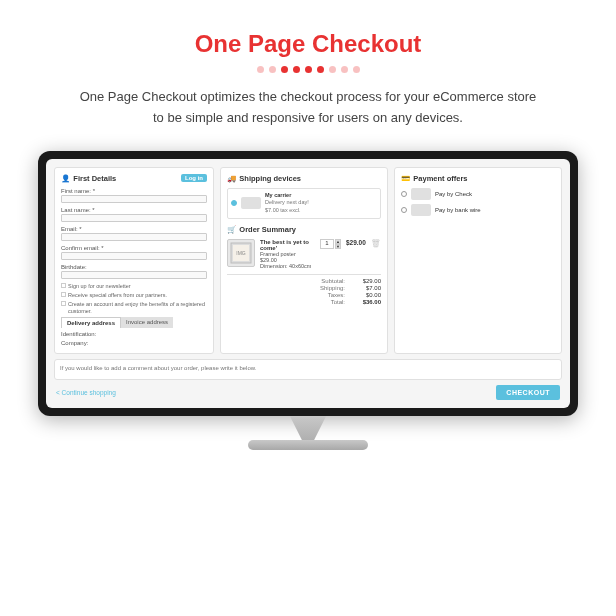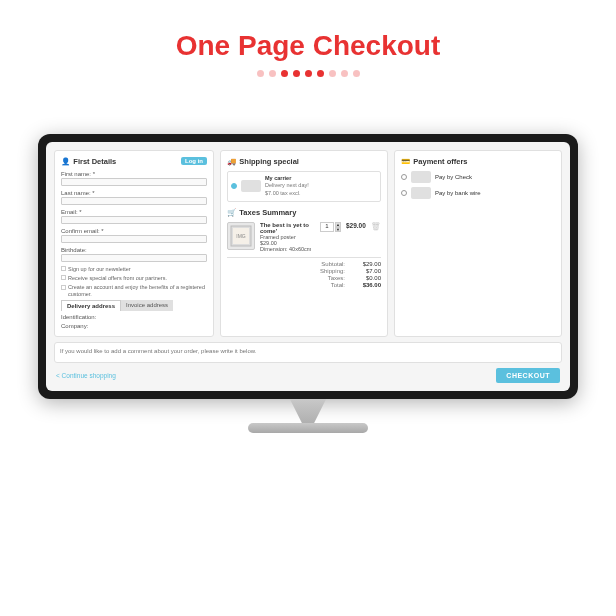--- a/index.html
+++ b/index.html
@@ -9,21 +9,21 @@
       width: 616px;
       min-height: 616px;
       display: flex;
       flex-direction: column;
       align-items: center;
       padding: 30px 20px 20px;
     }
 
     
     .page-title {
-      font-size: 28px;
+      font-size: 24px;
       font-weight: 700;
       color: #e83232;
       text-align: center;
       margin-bottom: 8px;
     }
 
     
     .dots-divider {
       display: flex;
       gap: 5px;
@@ -435,21 +435,22 @@
   <div class="dot active"></div>
   <div class="dot active"></div>
   <div class="dot active"></div>
   <div class="dot active"></div>
   <div class="dot"></div>
   <div class="dot"></div>
   <div class="dot"></div>
 </div>
 
 <p class="subtitle">
-  <br>
+  <span>One Page Checkout optimizes the checkout process for your eCommerce store</span><br>
+  <span>to be simple and responsive for users on any devices.</span>
 </p>
 
 <div class="monitor-wrapper">
   <div class="monitor-screen">
     <div class="screen-inner">
       <div class="checkout-ui">
 
         <div class="checkout-grid">
 
           <div class="checkout-panel">
@@ -502,37 +503,37 @@
               <label class="form-label">Identification:</label>
             </div>
             <div class="company-row">
               <label class="form-label">Company:</label>
             </div>
           </div>
 
           <div class="checkout-panel">
             <div class="panel-title">
               <span>🚚</span>
-              <span>Shipping special</span>
+              <span>Shipping devices</span>
             </div>
 
             <div class="shipping-option">
               <div class="radio-dot selected"></div>
               <div class="shipping-icon"></div>
               <div class="shipping-info">
                 <div class="shipping-name">My carrier</div>
                 <div class="shipping-details">Delivery next day!</div>
                 <div class="shipping-details">$7.00 tax excl.</div>
               </div>
             </div>
 
             <div style="margin-top: 6px;">
               <div class="panel-title">
                 <span>🛒</span>
-                <span>Taxes Summary</span>
+                <span>Order Summary</span>
               </div>
 
               <div class="order-item">
                 <div class="product-img">
                   <svg width="22" height="22" viewBox="0 0 22 22">
                     <rect x="1" y="1" width="20" height="20" fill="#ddd" stroke="#bbb" stroke-width="1"></rect>
                     <rect x="3" y="3" width="16" height="16" fill="#f5f0e8"></rect>
                     <text x="11" y="13" text-anchor="middle" font-size="5" fill="#888">IMG</text>
                   </svg>
                 </div>

